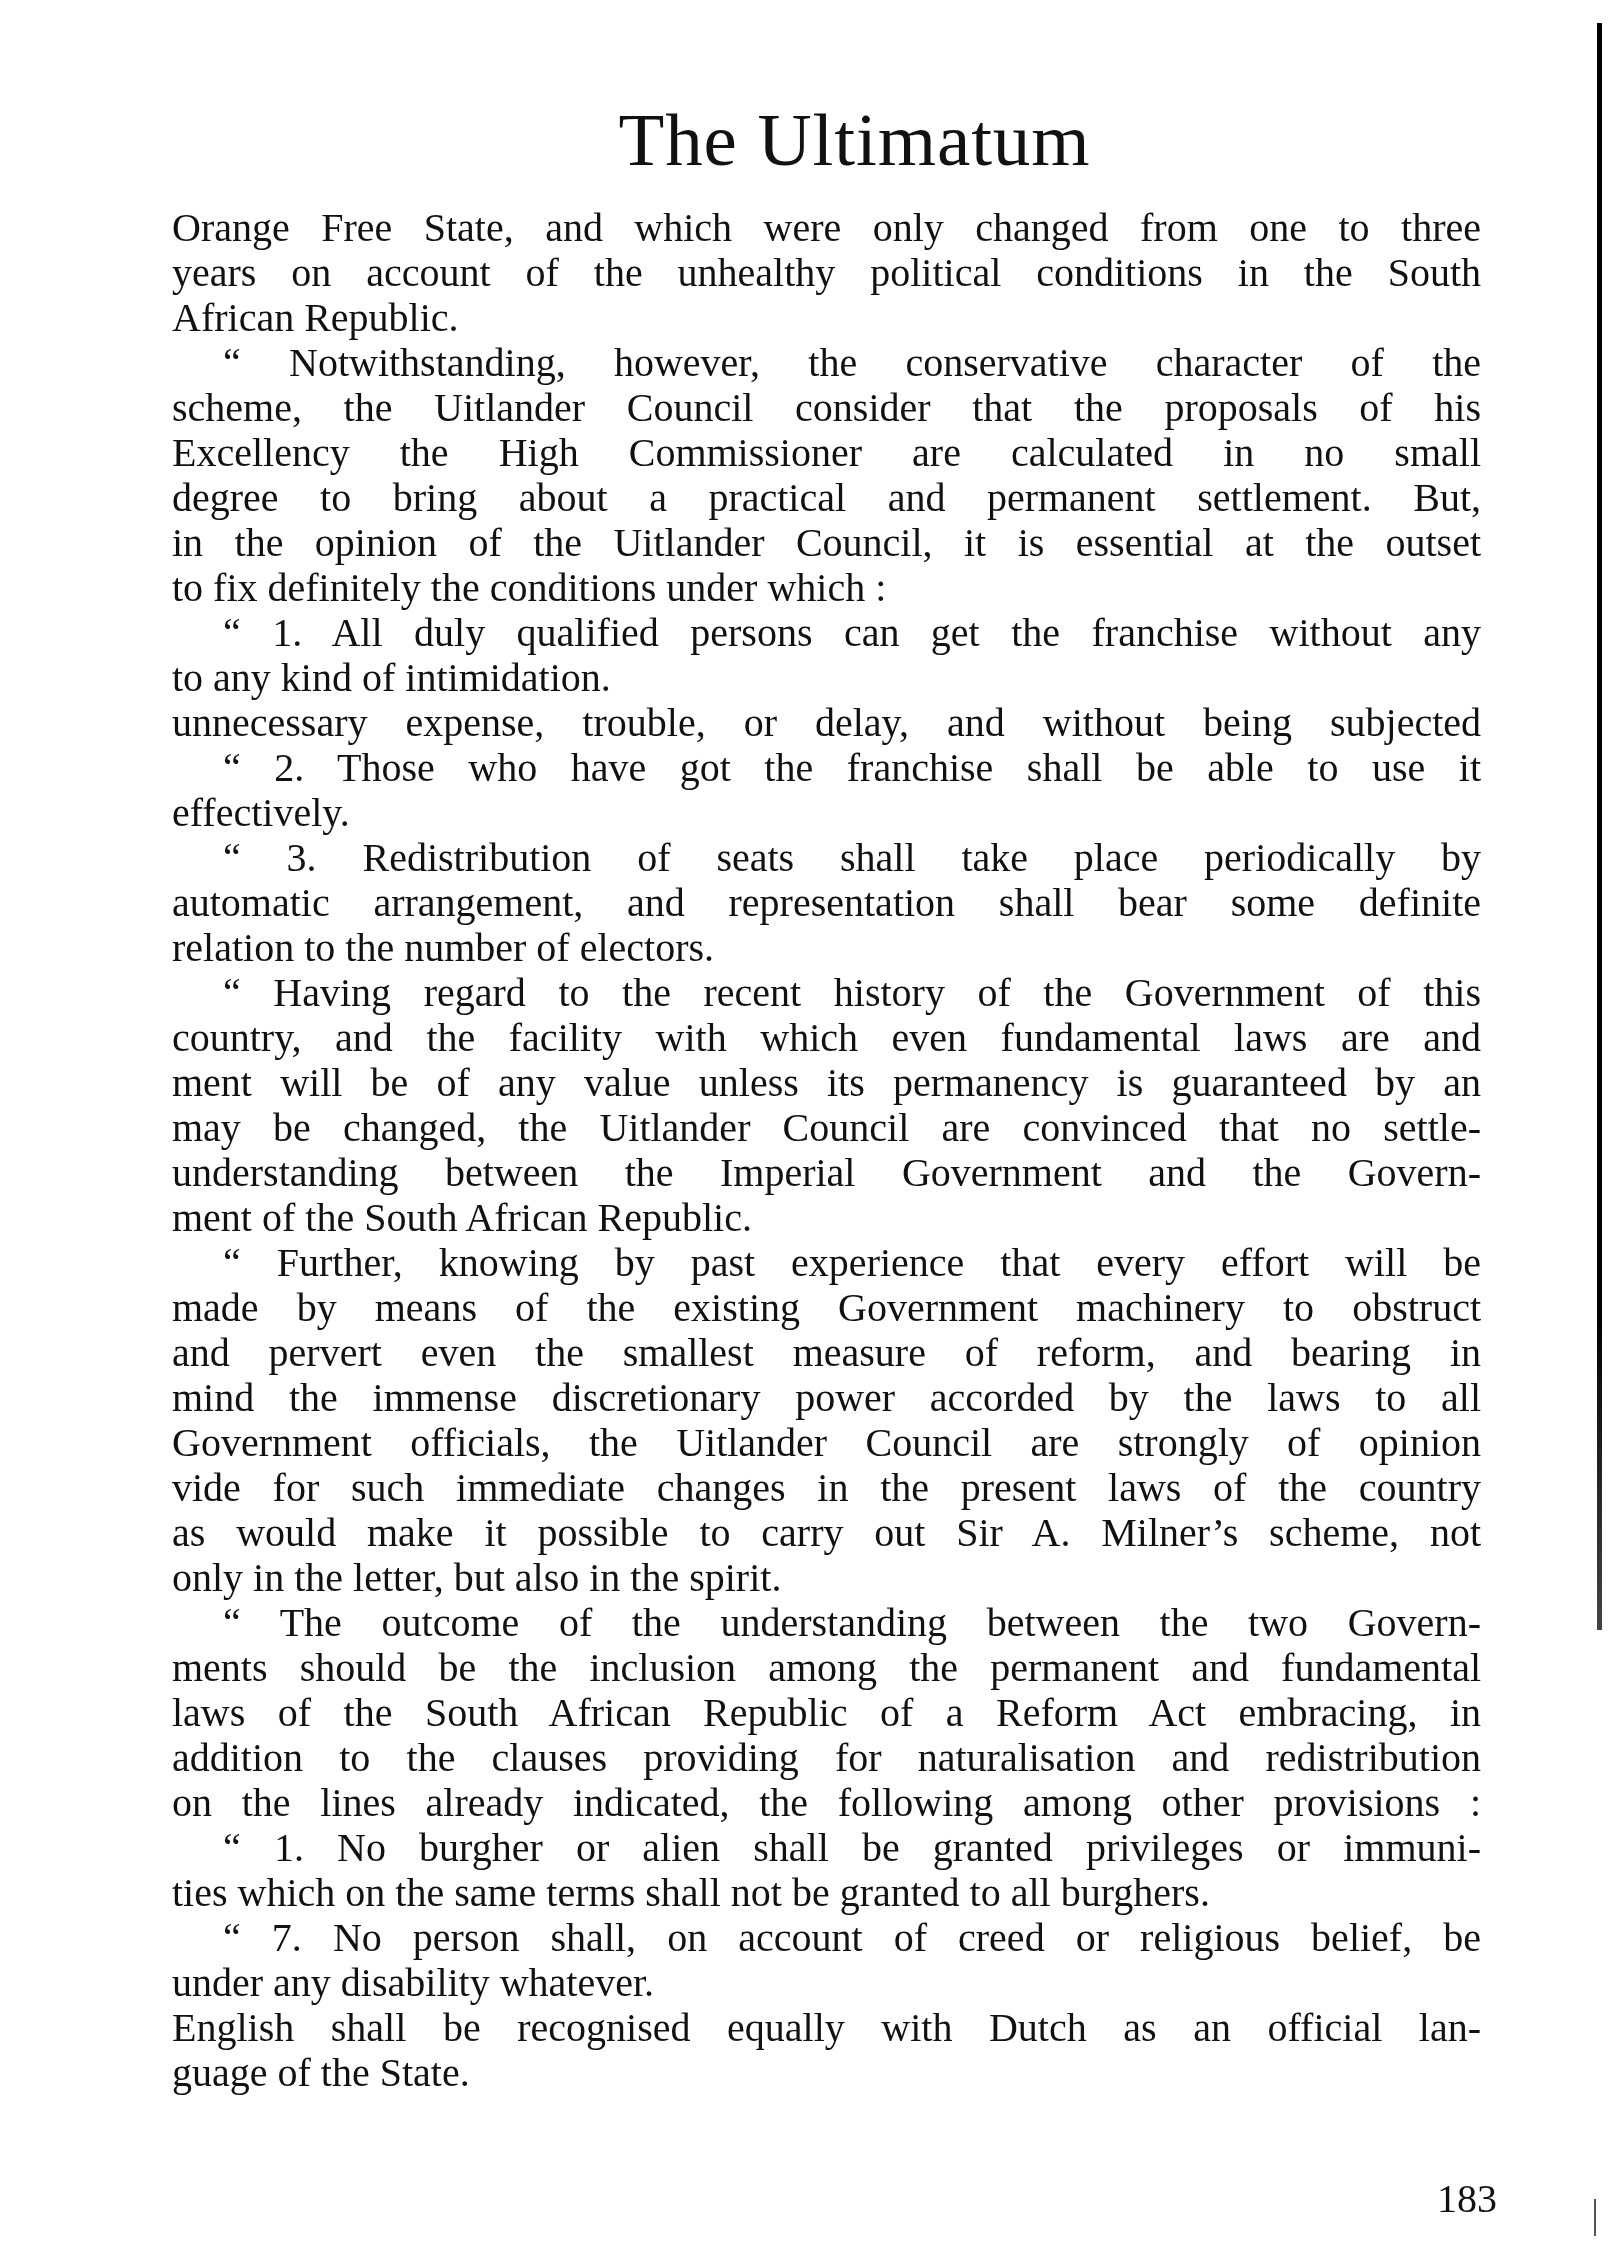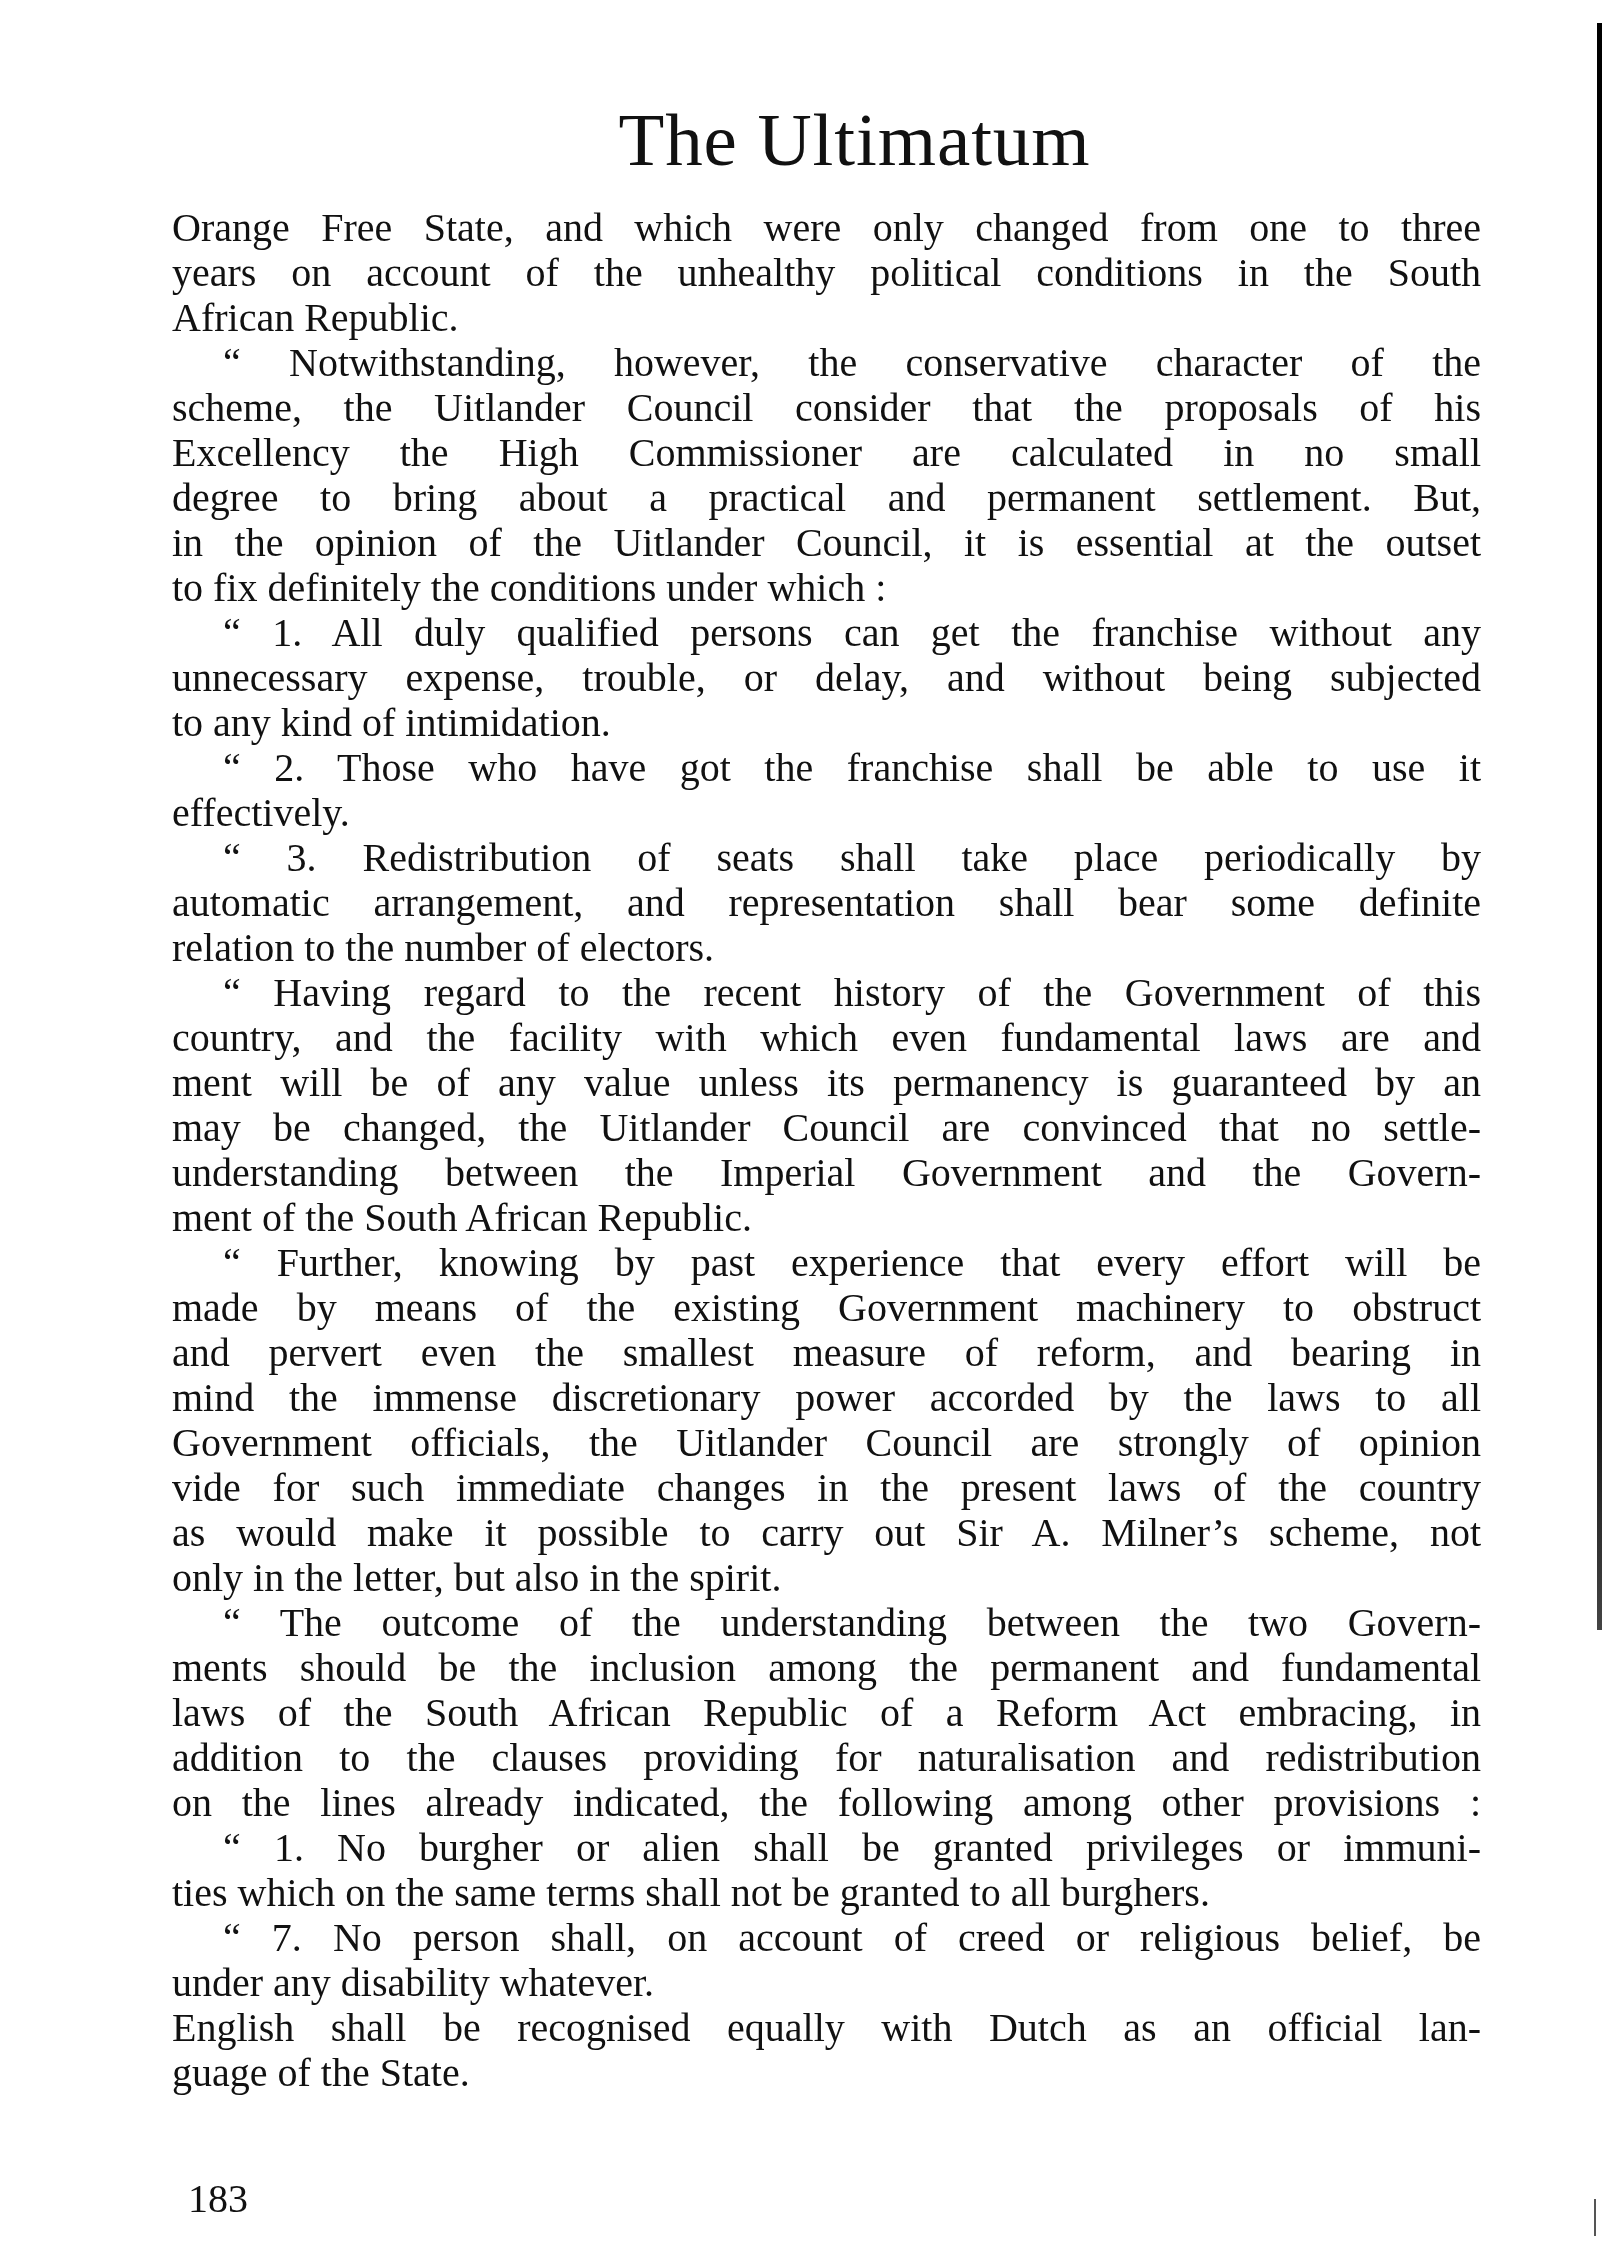--- a/index.html
+++ b/index.html
@@ -46,21 +46,21 @@
     text-align-last: left;
   }
   .line.indent {
     padding-left: 51px;
   }
   .page-number {
     position: absolute;
     left: 188px;
     width: 1309px;
     top: 2176px;
-    text-align: left;
+    text-align: right;
     font-size: 40px;
     line-height: 46px;
   }
   .edge-line {
     position: absolute;
     left: 1597px;
     top: 23px;
     width: 4.6px;
     height: 1607px;
     background: linear-gradient(to bottom, #000 0%, #000 80%, #444 100%);
@@ -83,22 +83,22 @@
     <span class="line">Orange Free State, and which were only changed from one to three</span>
     <span class="line">years on account of the unhealthy political conditions in the South</span>
     <span class="line last">African Republic.</span>
     <span class="line indent">“ Notwithstanding, however, the conservative character of the</span>
     <span class="line">scheme, the Uitlander Council consider that the proposals of his</span>
     <span class="line">Excellency the High Commissioner are calculated in no small</span>
     <span class="line">degree to bring about a practical and permanent settlement.  But,</span>
     <span class="line">in the opinion of the Uitlander Council, it is essential at the outset</span>
     <span class="line last">to fix definitely the conditions under which :</span>
     <span class="line indent">“ 1. All duly qualified persons can get the franchise without any</span>
+    <span class="line last">to any kind of intimidation.</span>
     <span class="line">unnecessary expense, trouble, or delay, and without being subjected</span>
-    <span class="line last">to any kind of intimidation.</span>
     <span class="line indent">“ 2. Those who have got the franchise shall be able to use it</span>
     <span class="line last">effectively.</span>
     <span class="line indent">“ 3. Redistribution of seats shall take place periodically by</span>
     <span class="line">automatic arrangement, and representation shall bear some definite</span>
     <span class="line last">relation to the number of electors.</span>
     <span class="line indent">“ Having regard to the recent history of the Government of this</span>
     <span class="line">country, and the facility with which even fundamental laws are and</span>
     <span class="line">ment will be of any value unless its permanency is guaranteed by an</span>
     <span class="line">may be changed, the Uitlander Council are convinced that no settle-</span>
     <span class="line">understanding between the Imperial Government and the Govern-</span>

